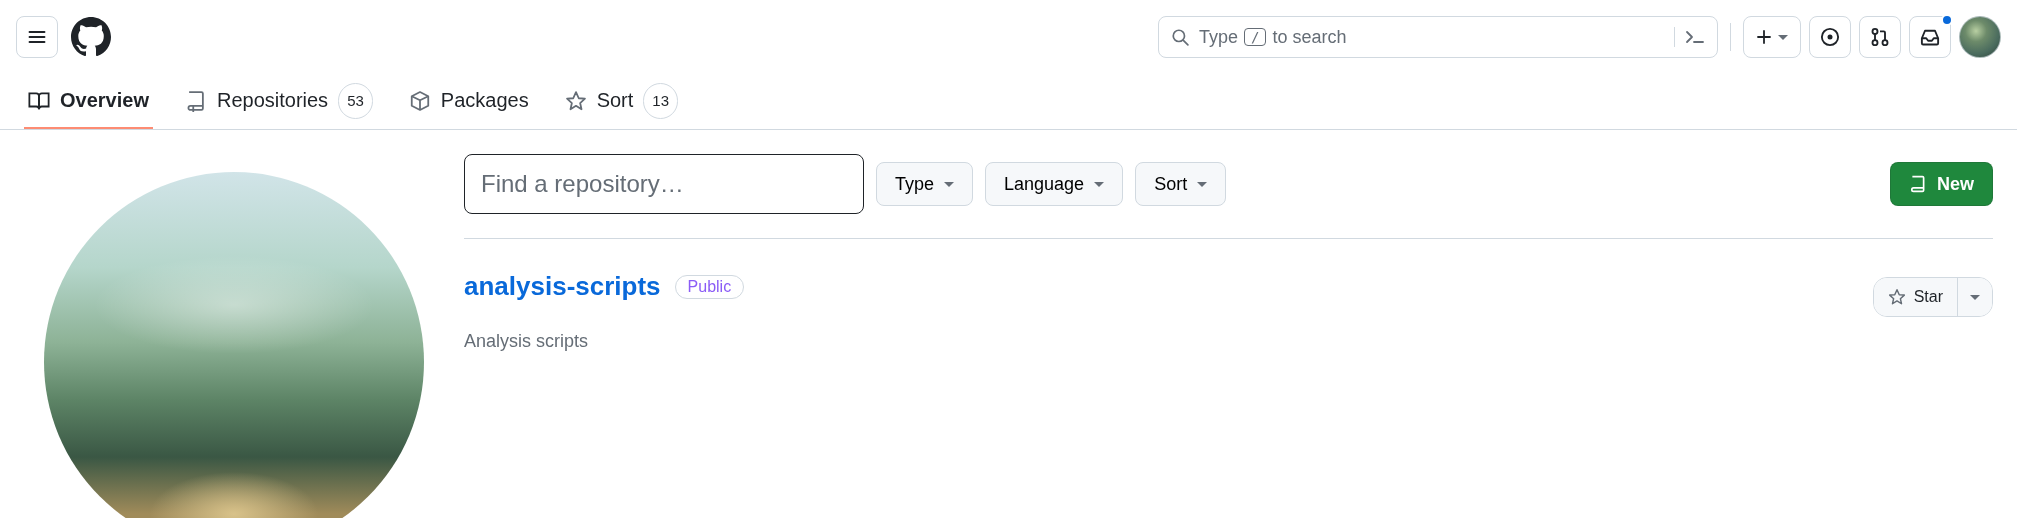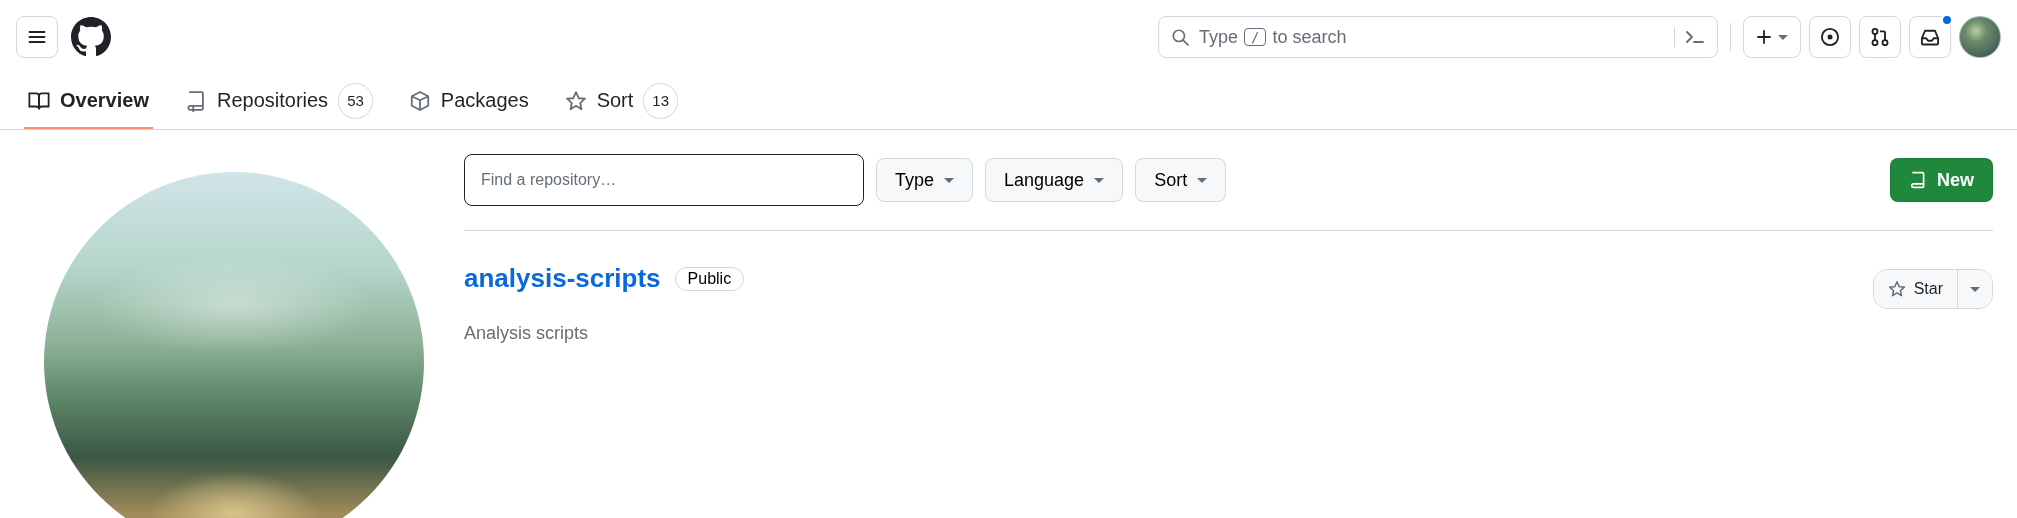--- a/index.html
+++ b/index.html
@@ -112,25 +112,25 @@
                   radial-gradient(ellipse 200px 70px at 50% 35%, rgba(255,255,255,0.4) 0%, transparent 70%);
     }
     .main { flex: 1; min-width: 0; }
     .filter-row {
       display: flex; align-items: center; gap: 12px;
       padding-bottom: 24px;
       border-bottom: 1px solid #d1d9e0;
     }
     .find-input {
       flex: 0 0 400px;
-      height: 52px;
+      height: 60px;
       border: 1px solid #1f2328;
       border-radius: 8px;
       padding: 0 16px;
-      font-size: 16px;
+      font-size: 24px;
     }
     .find-input::placeholder { color: #656d76; }
     .select-btn {
       height: 44px;
       border: 1px solid #d1d9e0;
       border-radius: 8px;
       background: #f6f8fa;
       padding: 0 18px;
       display: inline-flex; align-items: center; gap: 10px;
       font-size: 18px; font-weight: 500;
@@ -155,21 +155,21 @@
     }
     .repo-main { flex: 1; }
     .repo-title-row { display: flex; align-items: center; gap: 14px; }
     .repo-name {
       color: #0969da; font-size: 26px; font-weight: 600;
       cursor: pointer;
     }
     .vis-label {
       border: 1px solid #d1d9e0; border-radius: 999px;
       padding: 2px 12px; font-size: 16px; font-weight: 500;
-      color: #000000;
+      color: #8b5cf6;
     }
     .repo-desc { margin-top: 29px; font-size: 18px; color: #656d76; }
     .star-group { display: flex; border: 1px solid #d1d9e0; border-radius: 14px; overflow: hidden; height: 40px; margin-top: 6px; }
     .star-btn { display: inline-flex; align-items: center; gap: 8px; padding: 0 14px; background: #f6f8fa; cursor: pointer; font-size: 16px; font-weight: 500; }
     .star-drop { display: inline-flex; align-items: center; padding: 0 12px; background: #f6f8fa; border-left: 1px solid #d1d9e0; cursor: pointer; }
 
     svg { display: block; }
   </style>
 </head>
 <body>

